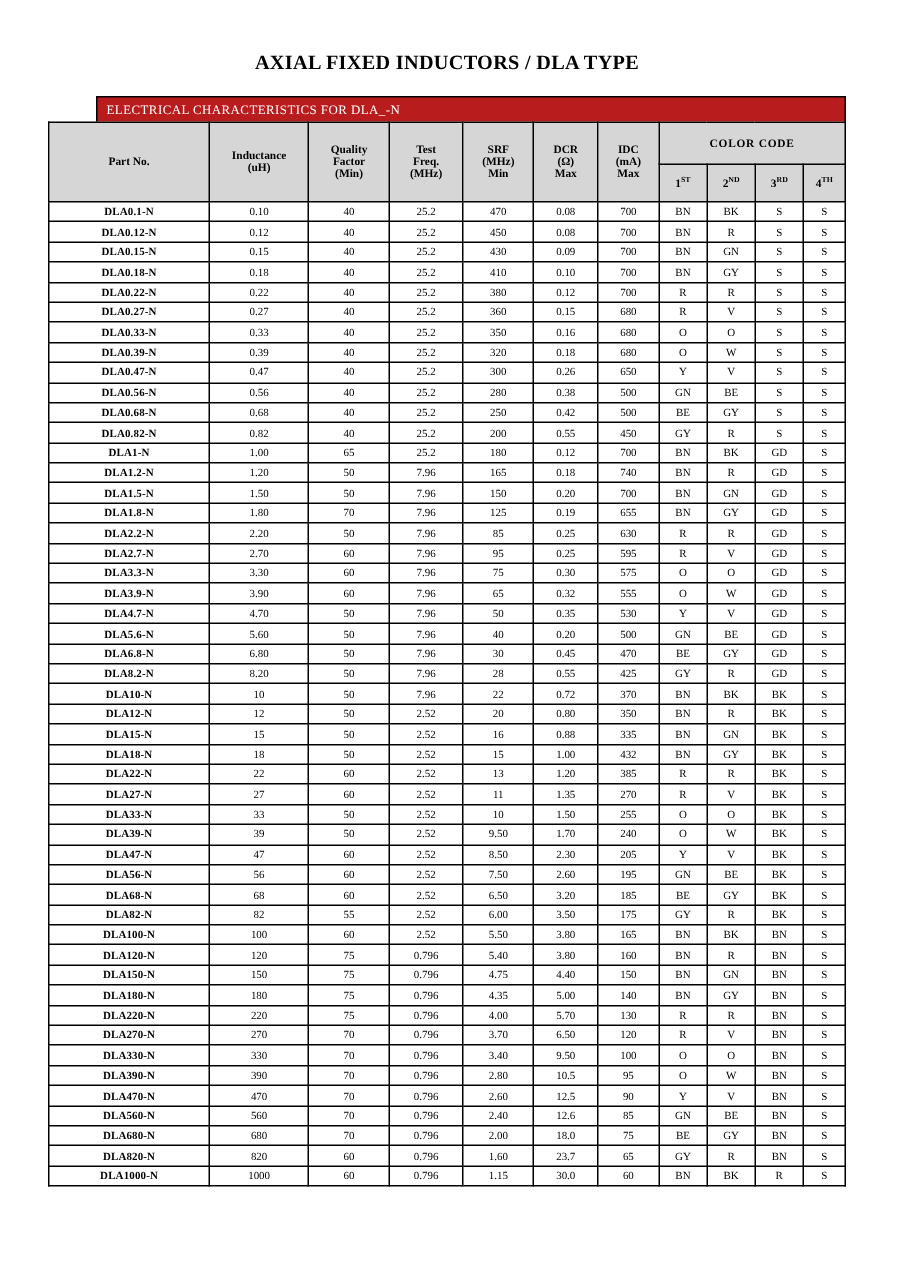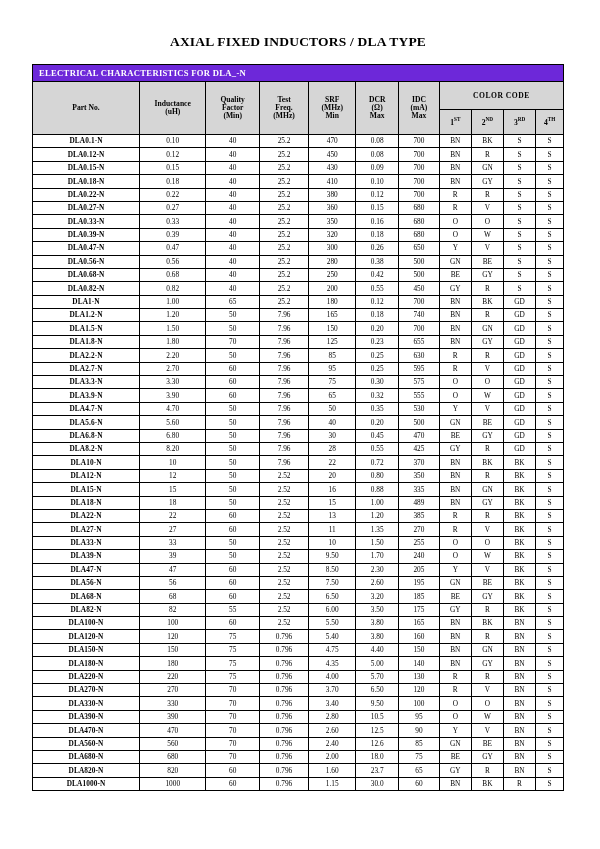--- a/index.html
+++ b/index.html
@@ -23,30 +23,31 @@
   }
   .page-title {
     text-align: center;
     font-family: "Liberation Serif", serif;
     font-weight: bold;
     font-size: 13.5px;
     letter-spacing: 0.2px;
     margin: 8px 0 14px 0;
   }
   .section-banner {
-    background: #6d28d9;
+    background: #b91c1c;
     color: #ffffff;
     font-family: "Liberation Serif", serif;
-    font-weight: bold;
+    font-weight: normal;
     font-size: 8.6px;
     letter-spacing: 0.3px;
     padding: 3px 6px 3px 6px;
     border: 1px solid #000;
     border-bottom: none;
     box-sizing: border-box;
+    margin-left: 32px;
   }
   table.spec {
     border-collapse: collapse;
     width: 100%;
     table-layout: fixed;
     font-size: 7.2px;
   }
   table.spec th, table.spec td {
     border: 1px solid #000;
     text-align: center;
@@ -338,21 +339,21 @@
           <td class="cc">GN</td>
           <td class="cc">GD</td>
           <td class="cc">S</td>
         </tr>
         <tr>
           <td class="part">DLA1.8-N</td>
           <td class="num">1.80</td>
           <td class="num">70</td>
           <td class="num">7.96</td>
           <td class="num">125</td>
-          <td class="num">0.23</td>
+          <td class="num">0.19</td>
           <td class="num">655</td>
           <td class="cc">BN</td>
           <td class="cc">GY</td>
           <td class="cc">GD</td>
           <td class="cc">S</td>
         </tr>
         <tr>
           <td class="part">DLA2.2-N</td>
           <td class="num">2.20</td>
           <td class="num">50</td>
@@ -495,21 +496,21 @@
           <td class="cc">BK</td>
           <td class="cc">S</td>
         </tr>
         <tr>
           <td class="part">DLA18-N</td>
           <td class="num">18</td>
           <td class="num">50</td>
           <td class="num">2.52</td>
           <td class="num">15</td>
           <td class="num">1.00</td>
-          <td class="num">489</td>
+          <td class="num">432</td>
           <td class="cc">BN</td>
           <td class="cc">GY</td>
           <td class="cc">BK</td>
           <td class="cc">S</td>
         </tr>
         <tr>
           <td class="part">DLA22-N</td>
           <td class="num">22</td>
           <td class="num">60</td>
           <td class="num">2.52</td>

